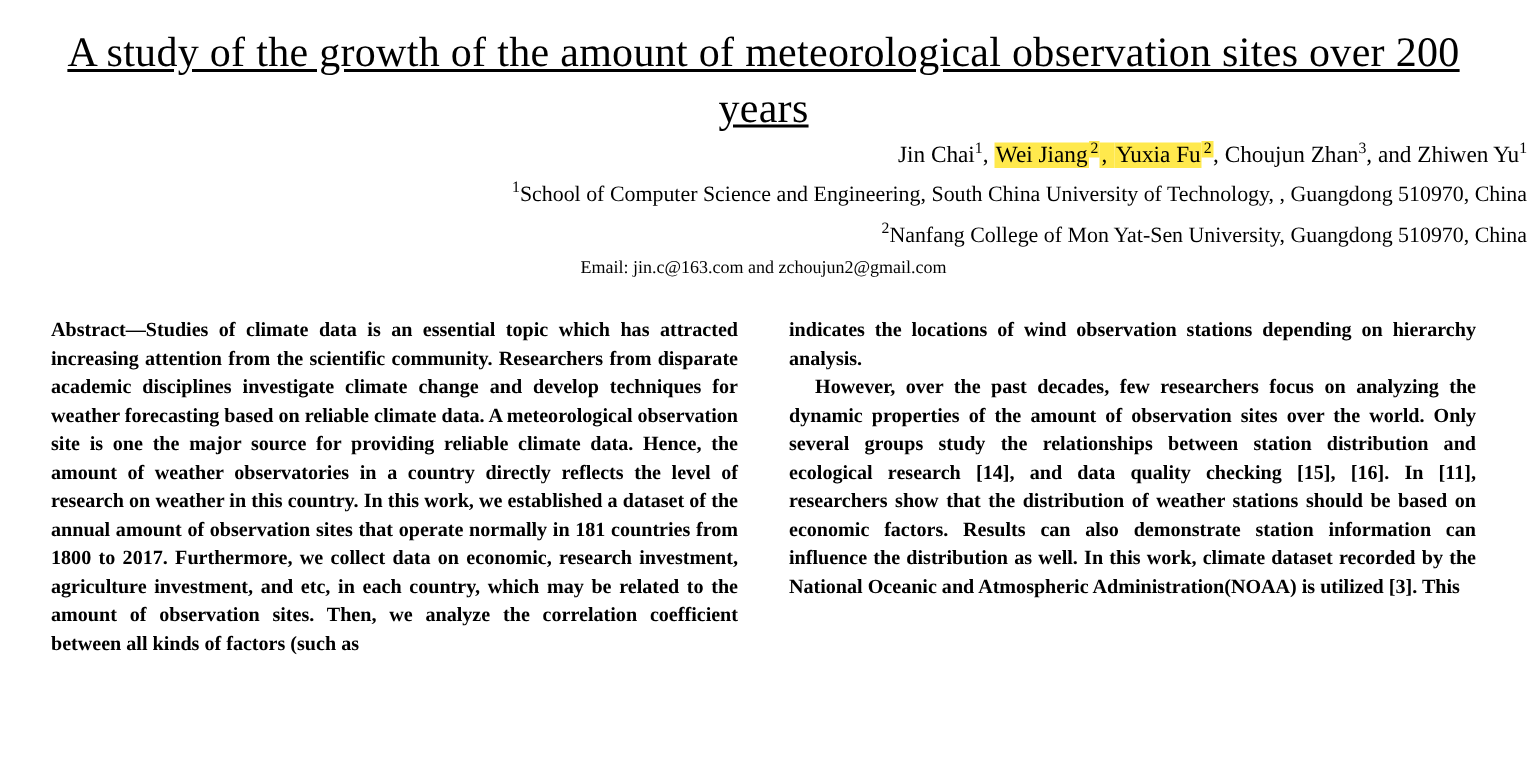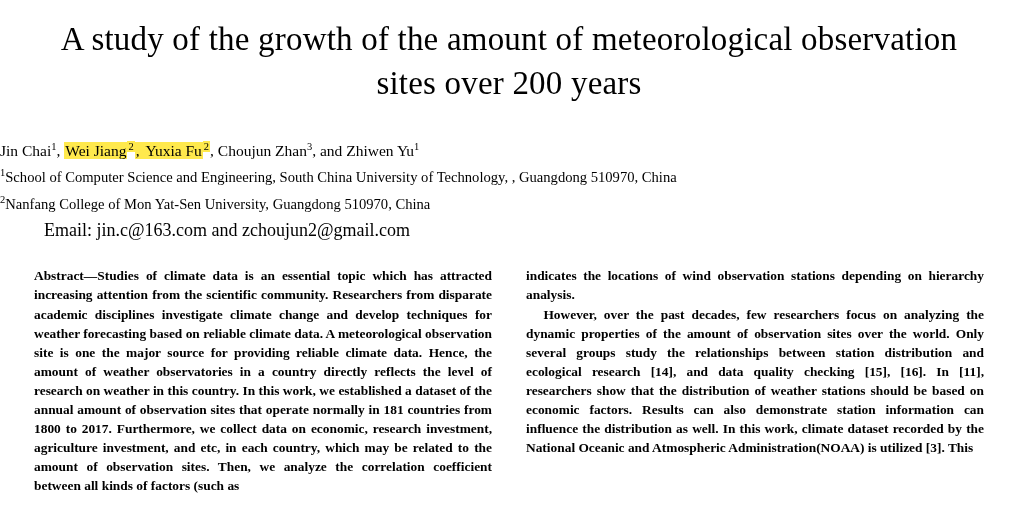--- a/index.html
+++ b/index.html
@@ -17,52 +17,52 @@
   .page {
     position: relative;
     width: 1018px;
     height: 510px;
     padding: 0;
     box-sizing: border-box;
   }
   .title {
     text-align: center;
     font-family: "Liberation Serif", serif;
-    font-size: 33px;
+    font-size: 28px;
     line-height: 1.32;
     font-weight: normal;
     margin: 18px 44px 0 44px;
     letter-spacing: 0.2px;
+    text-decoration: underline;
   }
   .authors {
-    text-align: left;
+    text-align: right;
     font-size: 15.5px;
-    margin-top: 34px;
     line-height: 1.5;
   }
   .authors .hl {
     background: #ffe94d;
     padding: 0 1px;
   }
   sup {
     font-size: 10.5px;
     vertical-align: super;
     line-height: 0;
   }
   .affil {
-    text-align: left;
+    text-align: right;
     font-size: 14.6px;
     line-height: 1.55;
     margin-top: 4px;
   }
   .email {
-    font-size: 18px;
+    text-align: center;
+    font-size: 12px;
     line-height: 1.55;
     margin-top: 1px;
-    margin-left: 44px;
   }
   .columns {
     display: flex;
     margin: 22px 34px 0 34px;
     gap: 34px;
   }
   .col {
     width: 468px;
     font-size: 13.4px;
     line-height: 1.42;

